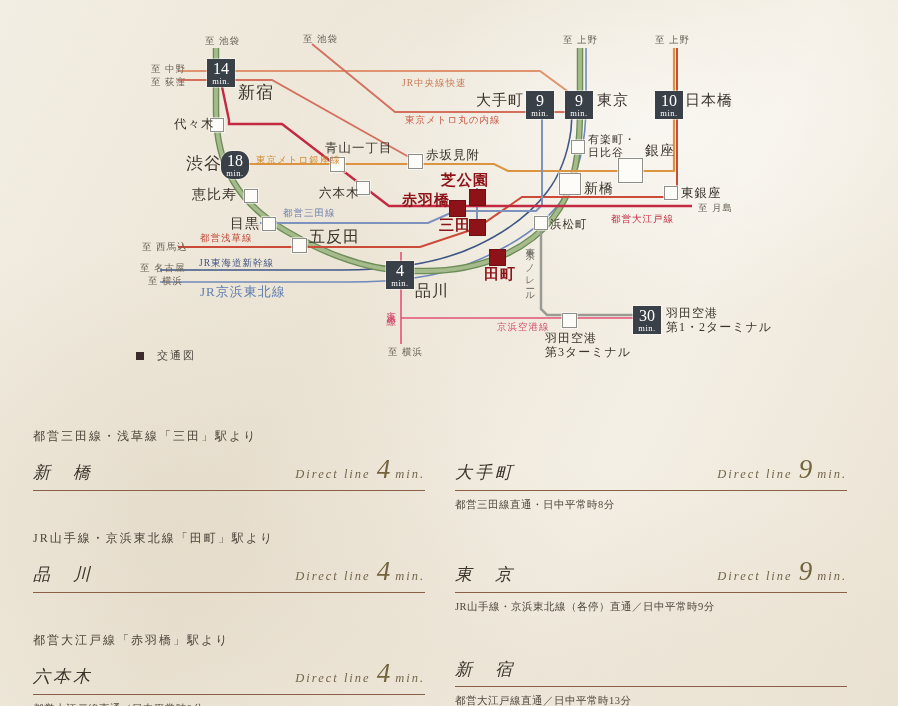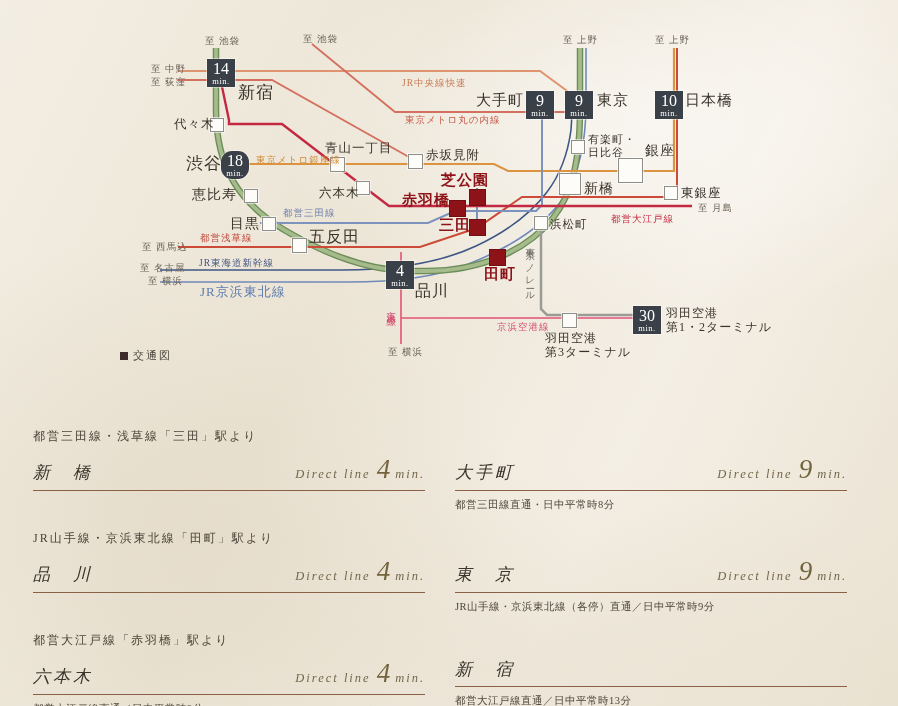--- a/index.html
+++ b/index.html
@@ -17,21 +17,21 @@
   .sq{position:absolute;box-sizing:border-box;}
   .sq.white{background:#fdfcf8;border:1.5px solid #8f8f8a;box-shadow:0 0 0 1px rgba(255,255,255,.55);}
   .sq.maroon{background:#8e1319;border:1px solid #700e13;}
   .badge{position:absolute;width:28px;height:28px;background:#3a4047;color:#fff;text-align:center;
          box-shadow:0 0 0 1px rgba(255,255,255,.4);}
   .badge-n{font-size:16px;line-height:17px;margin-top:1px;}
   .badge-u{font-size:8.5px;line-height:8px;letter-spacing:.5px;}
   .mlabel{position:absolute;color:#3a342c;letter-spacing:1px;line-height:1.18;white-space:pre-line;}
   .mlabel.vert{writing-mode:vertical-rl;letter-spacing:2px;}
   .mlabel.bold{font-weight:bold;}
-  .legend{position:absolute;left:120px;top:348px;display:flex;align-items:center;gap:5px;}
+  .legend{position:absolute;left:136px;top:348px;display:flex;align-items:center;gap:13px;}
   .legend-swatch{width:8px;height:8px;background:#3d2a2a;}
   .legend-label{font-size:11px;color:#4a443c;letter-spacing:2px;}
   .sections{position:absolute;left:33px;top:428px;width:816px;}
   .section{margin-bottom:18px;}
   .sec-heading{font-size:12px;color:#4c443a;letter-spacing:2px;margin-bottom:9px;}
   .sec-row{display:grid;grid-template-columns:392px 392px;column-gap:30px;}
   .card-top{display:flex;justify-content:space-between;align-items:baseline;
             border-bottom:1px solid #8a6047;padding-bottom:5px;font-style:italic;}
   .card-station{font-size:17px;letter-spacing:3px;color:#3a342c;}
   .card-direct{color:#73664a;letter-spacing:2px;white-space:nowrap;}

